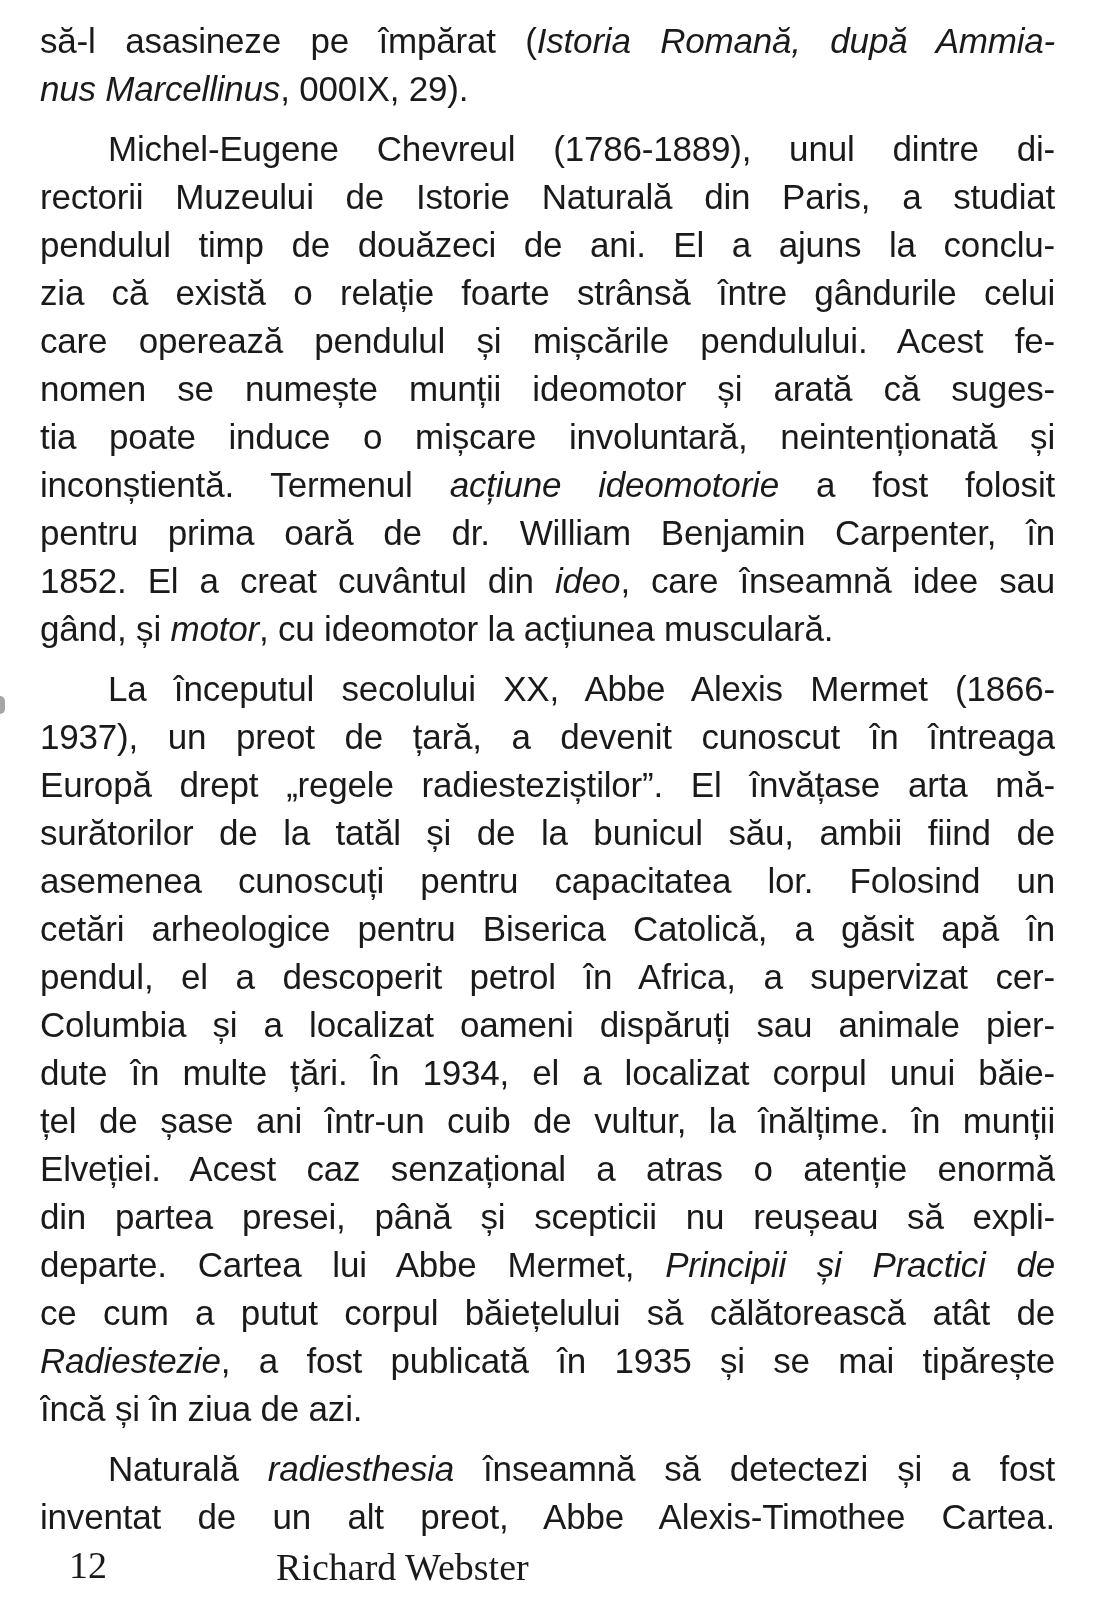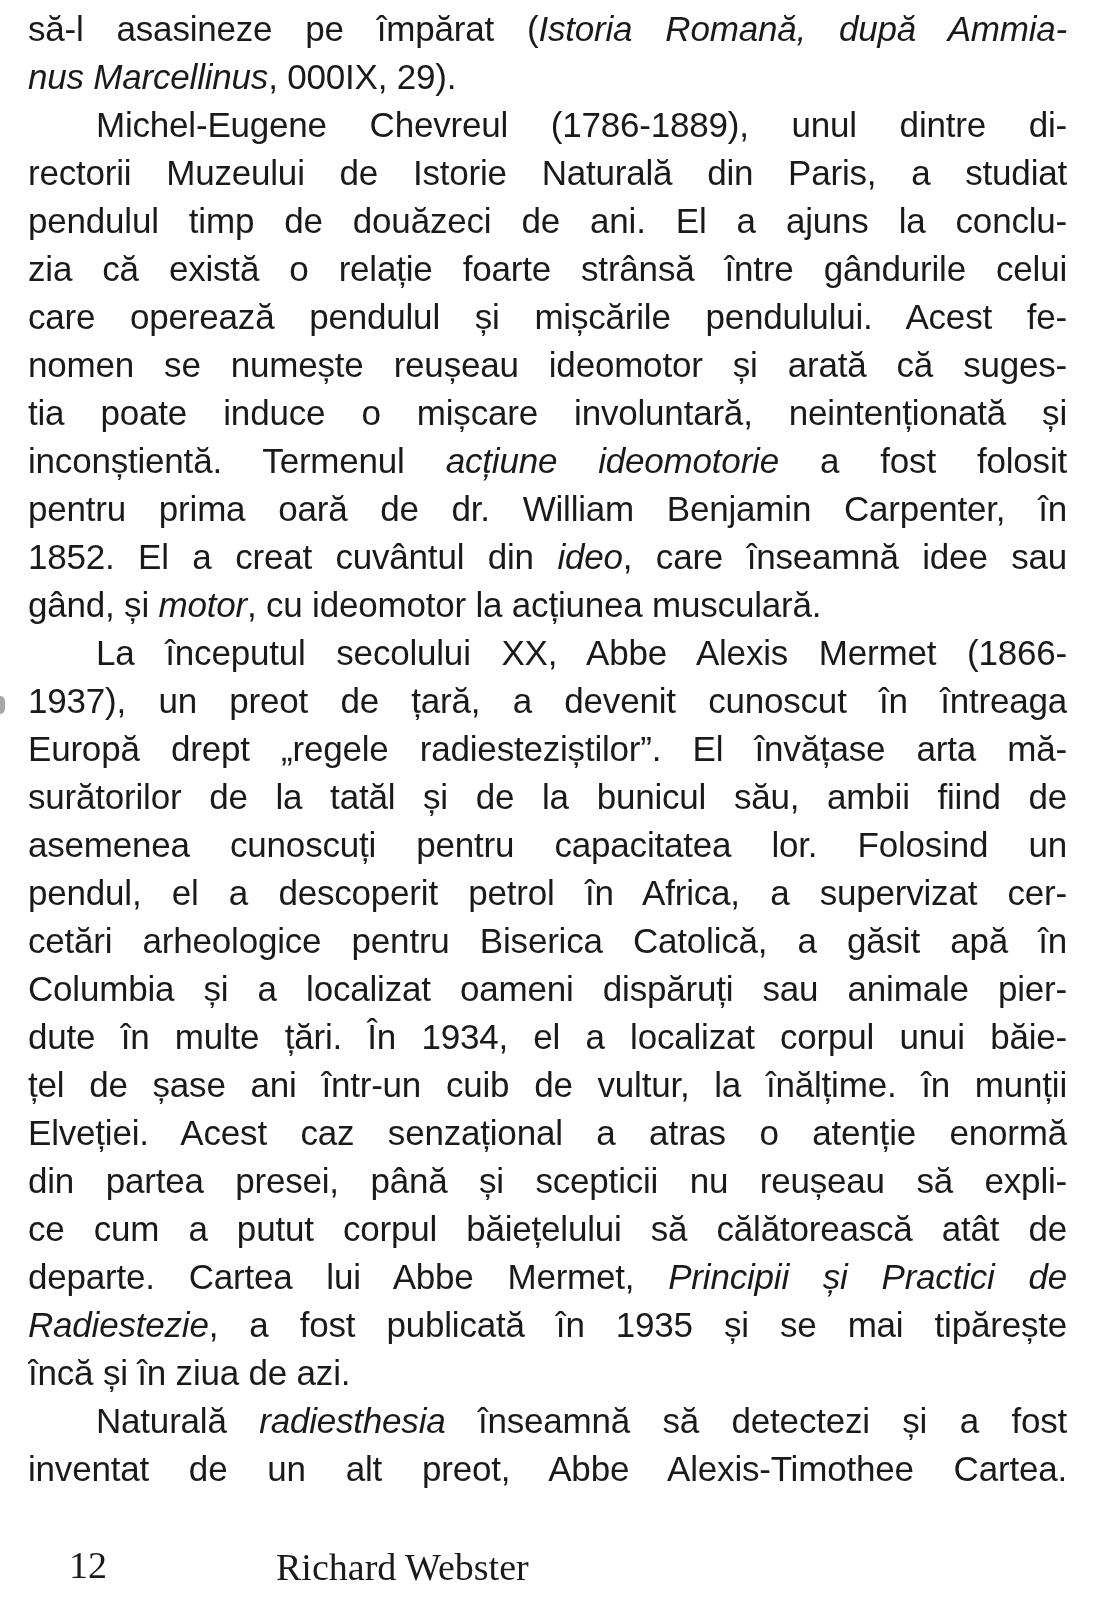--- a/index.html
+++ b/index.html
@@ -8,21 +8,21 @@
     width: 1097px; height: 1600px;
     background: var(--paper, #ffffff);
     position: relative;
     overflow: hidden;
   }
   .page-body {
     position: absolute;
     left: 28px; top: 5px;
     width: 1039px;
   }
-  .paragraph { margin: 0; padding: 0; }
+  .paragraph { margin: 12px; padding: 0; }
   .line {
     font-family: "Liberation Sans", sans-serif;
     font-size: 35px;
     line-height: 48px;
     height: 48px;
     overflow: hidden;
     color: var(--ink, #1a1a1a);
     letter-spacing: -0.2px;
     text-align: justify;
     text-align-last: justify;
@@ -63,42 +63,42 @@
       <div class="paragraph">
         <div class="line"><span class="seg">să-l asasineze pe împărat (</span><span class="seg it">Istoria Romană, după Ammia-</span></div>
         <div class="line no-just"><span class="seg it">nus Marcellinus</span><span class="seg">, 000IX, 29).</span></div>
       </div>
       <div class="paragraph">
         <div class="line indent"><span class="seg">Michel-Eugene Chevreul (1786-1889), unul dintre di-</span></div>
         <div class="line"><span class="seg">rectorii Muzeului de Istorie Naturală din Paris, a studiat</span></div>
         <div class="line"><span class="seg">pendulul timp de douăzeci de ani. El a ajuns la conclu-</span></div>
         <div class="line"><span class="seg">zia că există o relație foarte strânsă între gândurile celui</span></div>
         <div class="line"><span class="seg">care operează pendulul și mișcările pendulului. Acest fe-</span></div>
-        <div class="line"><span class="seg">nomen se numește reușeau ideomotor și arată că suges-</span></div>
+        <div class="line"><span class="seg">nomen se numește munții ideomotor și arată că suges-</span></div>
         <div class="line"><span class="seg">tia poate induce o mișcare involuntară, neintenționată și</span></div>
         <div class="line"><span class="seg">inconștientă. Termenul </span><span class="seg it">acțiune ideomotorie</span><span class="seg"> a fost folosit</span></div>
         <div class="line"><span class="seg">pentru prima oară de dr. William Benjamin Carpenter, în</span></div>
         <div class="line"><span class="seg">1852. El a creat cuvântul din </span><span class="seg it">ideo</span><span class="seg">, care înseamnă idee sau</span></div>
         <div class="line no-just"><span class="seg">gând, și </span><span class="seg it">motor</span><span class="seg">, cu ideomotor la acțiunea musculară.</span></div>
       </div>
       <div class="paragraph">
         <div class="line indent"><span class="seg">La începutul secolului XX, Abbe Alexis Mermet (1866-</span></div>
         <div class="line"><span class="seg">1937), un preot de țară, a devenit cunoscut în întreaga</span></div>
         <div class="line"><span class="seg">Europă drept „regele radiesteziștilor”. El învățase arta mă-</span></div>
         <div class="line"><span class="seg">surătorilor de la tatăl și de la bunicul său, ambii fiind de</span></div>
         <div class="line"><span class="seg">asemenea cunoscuți pentru capacitatea lor. Folosind un</span></div>
+        <div class="line"><span class="seg">cetări arheologice pentru Biserica Catolică, a găsit apă în</span></div>
         <div class="line"><span class="seg">pendul, el a descoperit petrol în Africa, a supervizat cer-</span></div>
-        <div class="line"><span class="seg">cetări arheologice pentru Biserica Catolică, a găsit apă în</span></div>
         <div class="line"><span class="seg">Columbia și a localizat oameni dispăruți sau animale pier-</span></div>
         <div class="line"><span class="seg">dute în multe țări. În 1934, el a localizat corpul unui băie-</span></div>
         <div class="line"><span class="seg">țel de șase ani într-un cuib de vultur, la înălțime. în munții</span></div>
         <div class="line"><span class="seg">Elveției. Acest caz senzațional a atras o atenție enormă</span></div>
         <div class="line"><span class="seg">din partea presei, până și scepticii nu reușeau să expli-</span></div>
+        <div class="line"><span class="seg">departe. Cartea lui Abbe Mermet, </span><span class="seg it">Principii și Practici de</span></div>
         <div class="line"><span class="seg">ce cum a putut corpul băiețelului să călătorească atât de</span></div>
-        <div class="line"><span class="seg">departe. Cartea lui Abbe Mermet, </span><span class="seg it">Principii și Practici de</span></div>
         <div class="line"><span class="seg it">Radiestezie</span><span class="seg">, a fost publicată în 1935 și se mai tipărește</span></div>
         <div class="line no-just"><span class="seg">încă și în ziua de azi.</span></div>
       </div>
       <div class="paragraph">
         <div class="line indent"><span class="seg">Naturală </span><span class="seg it">radiesthesia</span><span class="seg"> înseamnă să detectezi și a fost</span></div>
         <div class="line"><span class="seg">inventat de un alt preot, Abbe Alexis-Timothee Cartea.</span></div>
       </div>
     </main>
   <div class="scan-artifact"></div>
   <footer class="page-footer">

